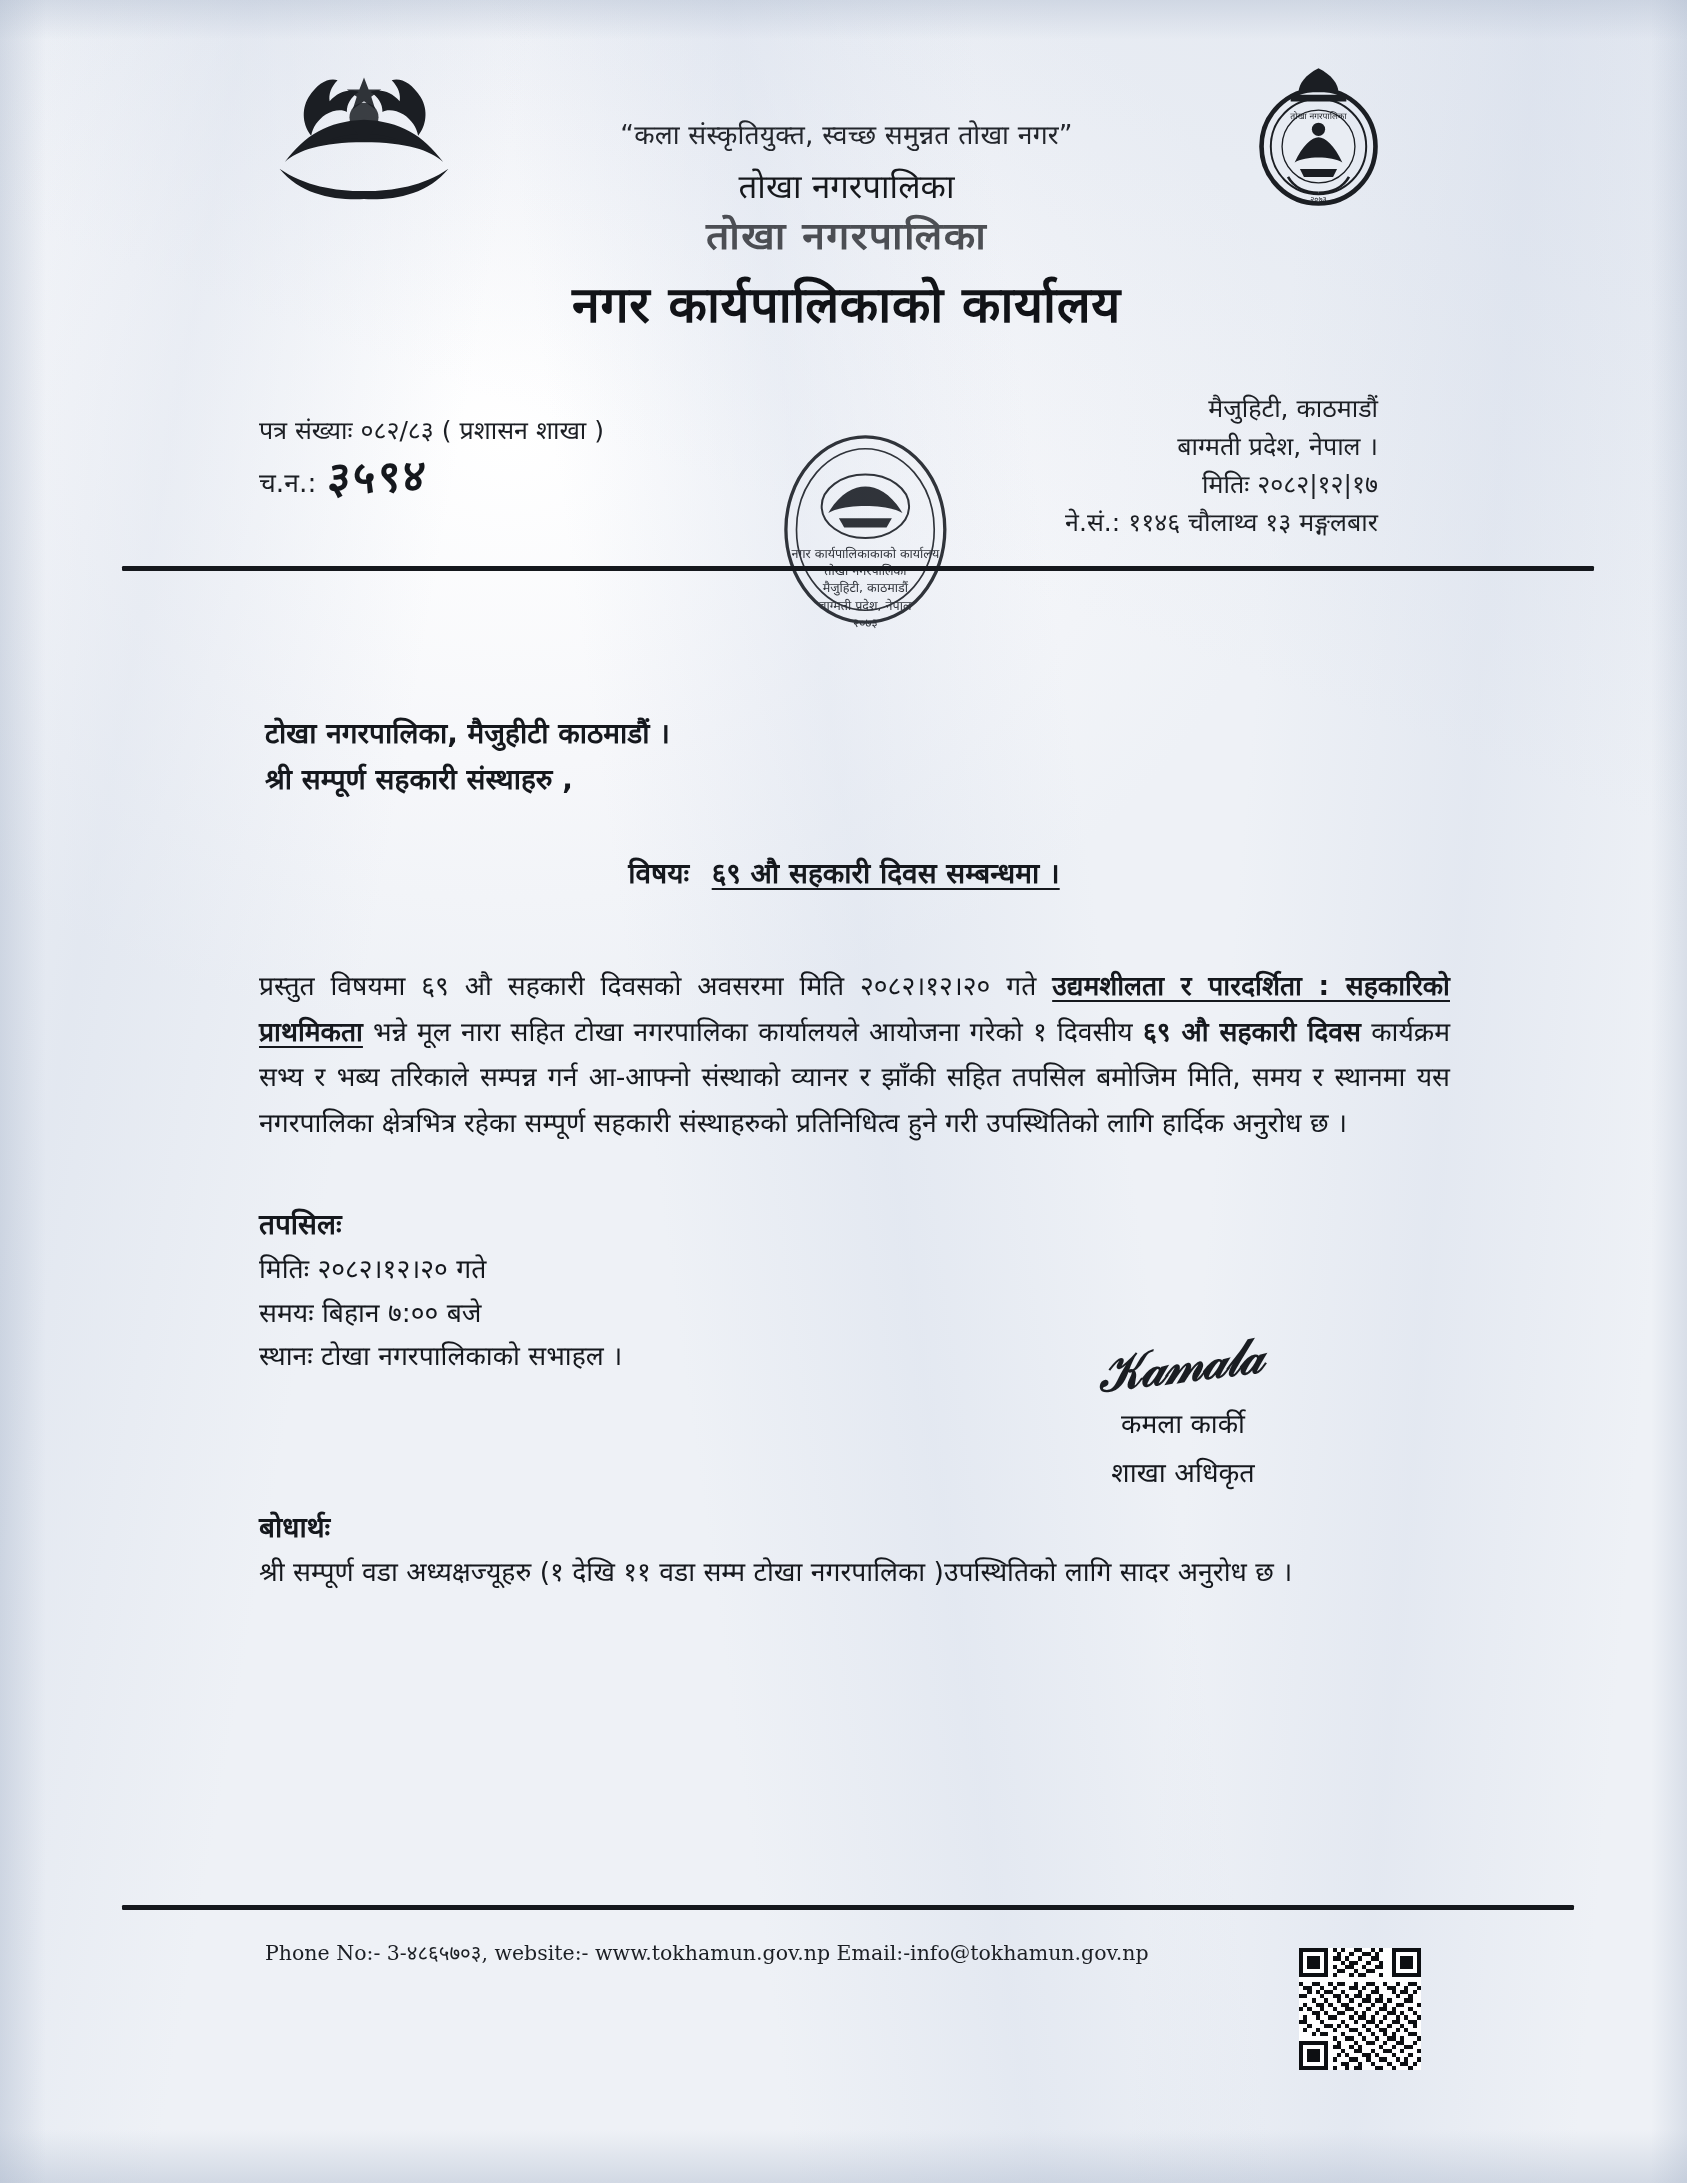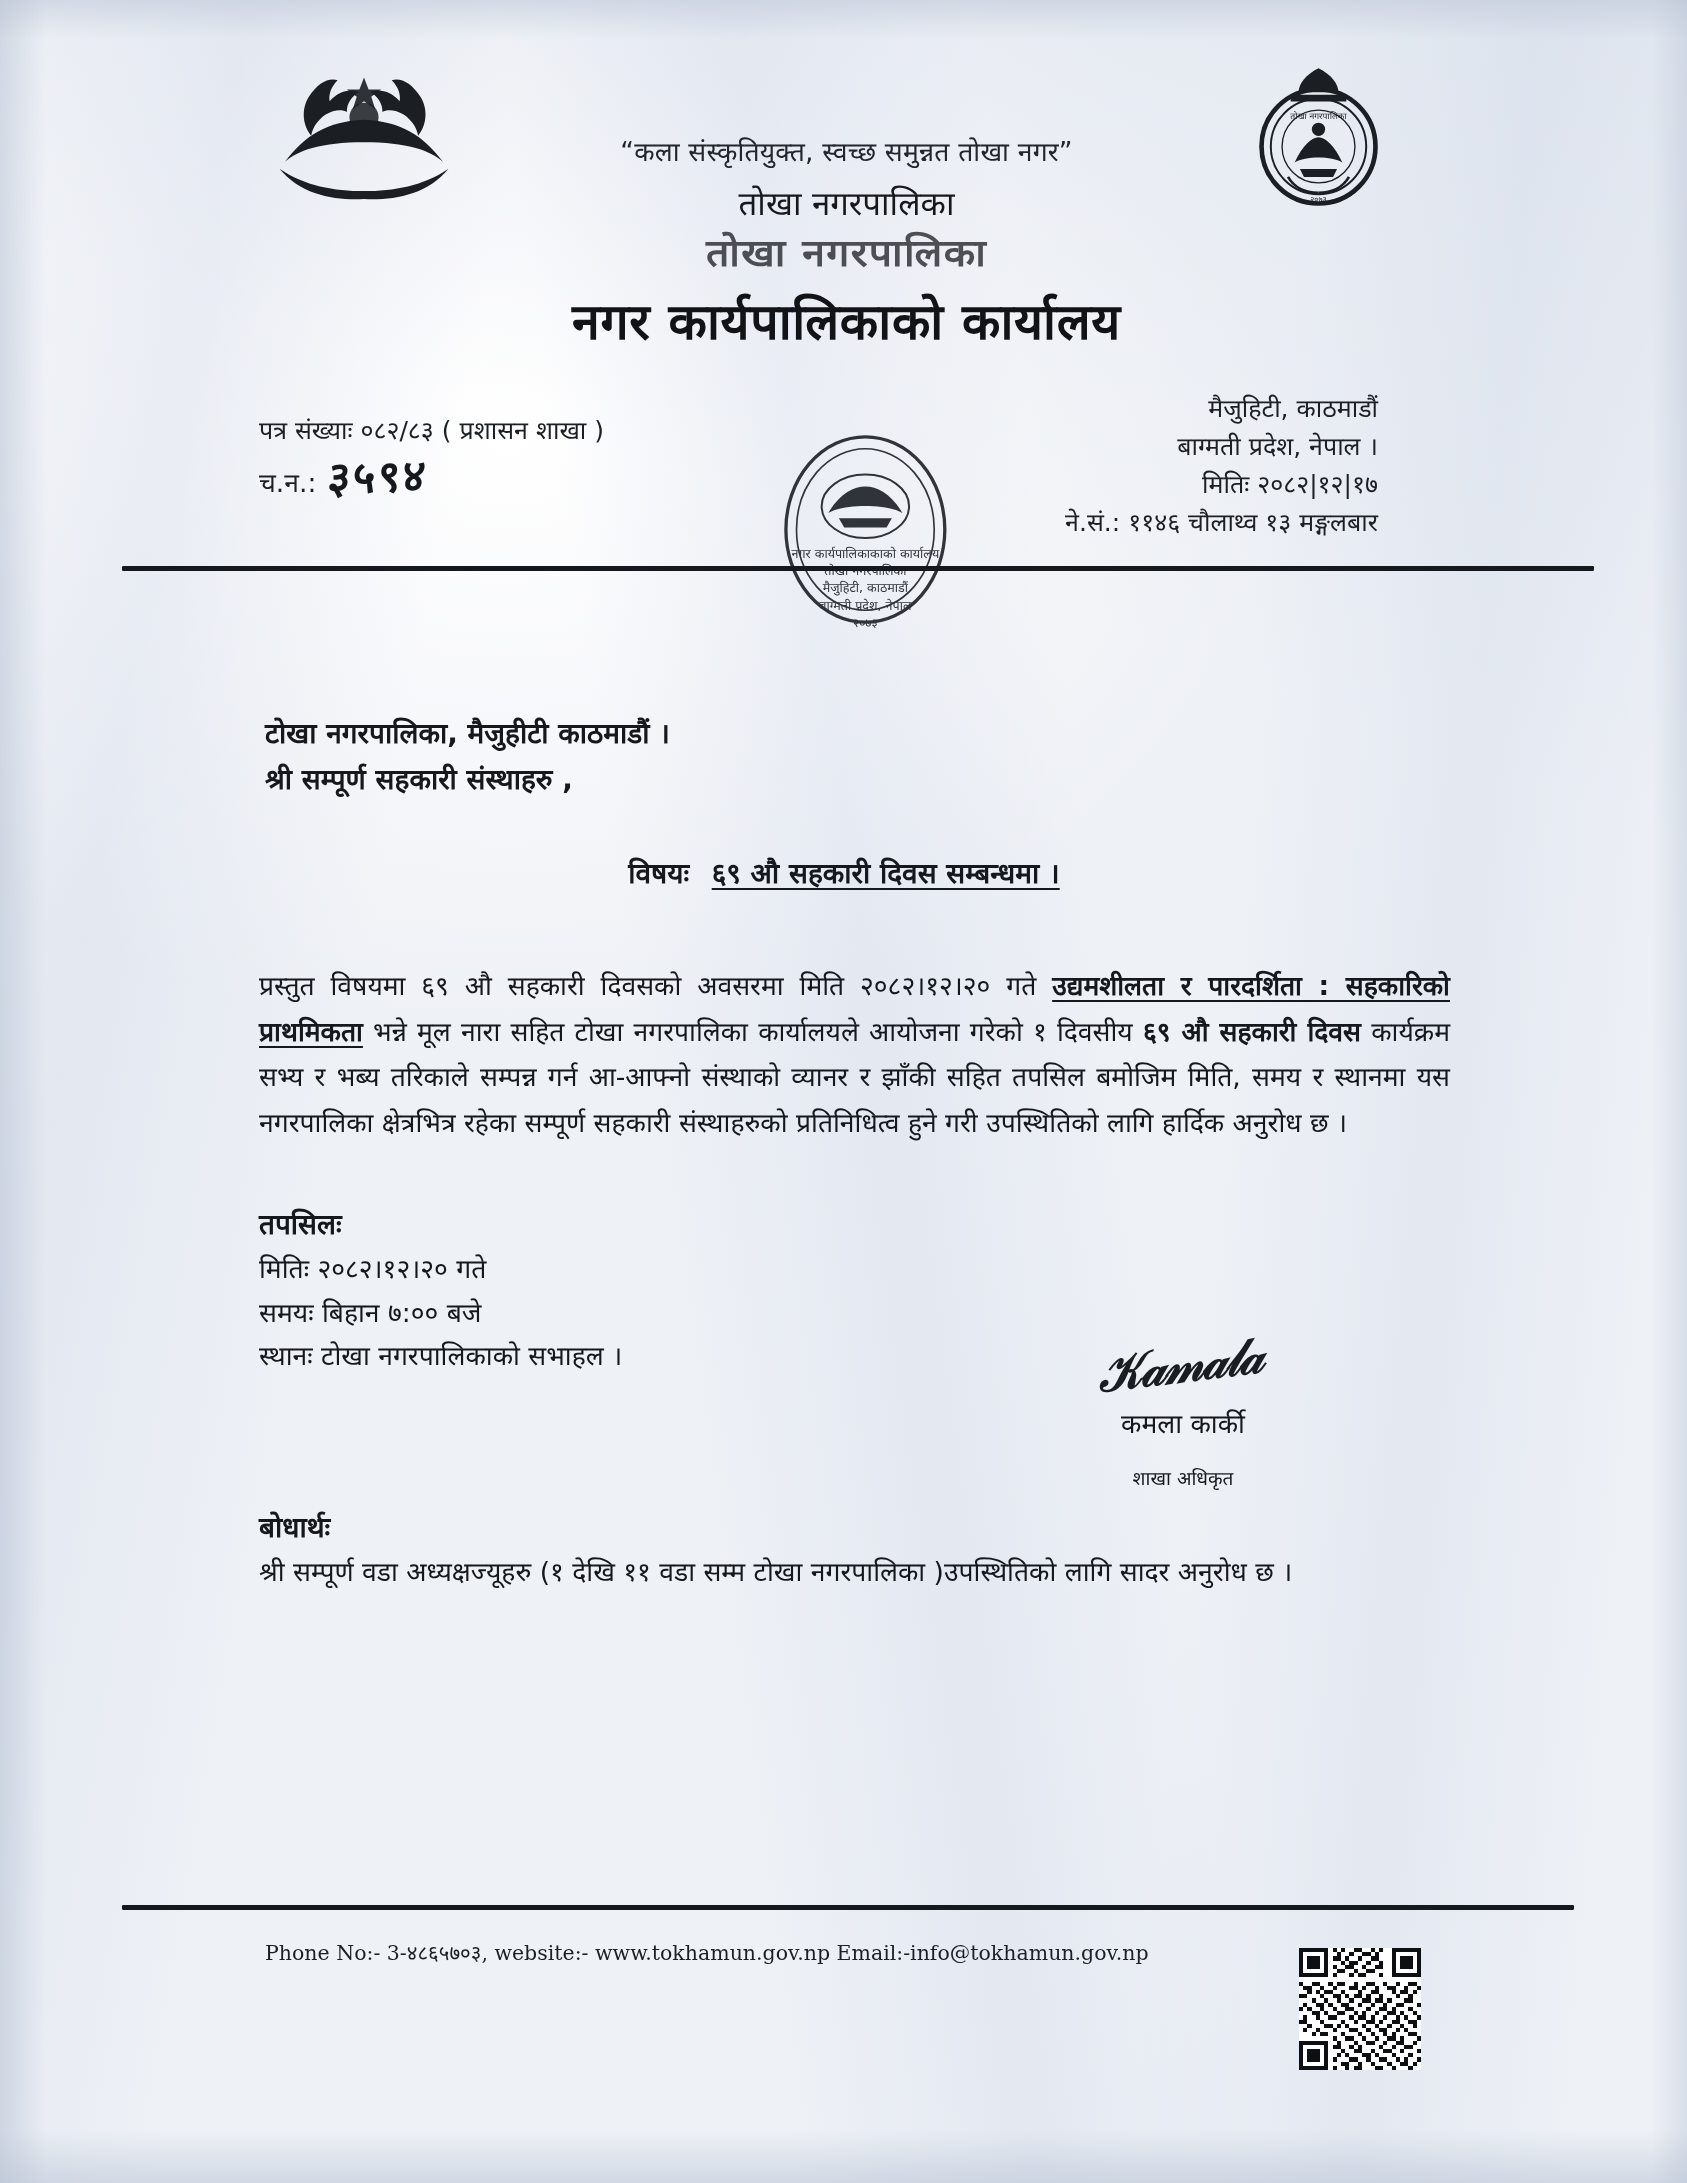--- a/index.html
+++ b/index.html
@@ -68,21 +68,20 @@
     left: 410px;
     top: 116px;
     width: 873px;
     text-align: center;
   }
   .slogan {
     font-size: 26.5px;
     color: #23262c;
     letter-spacing: 0.2px;
     margin-bottom: 10.6px;
-    margin-top: 17px;
   }
   .muni-name {
     font-size: 33px;
     color: #16181c;
     margin-bottom: 2.6px;
   }
   .muni-name-shadow {
     font-size: 41px;
     font-weight: bold;
     color: #2a2c31;
@@ -231,23 +230,23 @@
     transform: rotate(-7deg) skewX(-12deg) scaleY(1.05);
     letter-spacing: -2.6px;
     height: 64px;
   }
   .sig-name {
     font-size: 26.5px;
     color: #15181d;
     margin-top: 5.3px;
   }
   .sig-post {
-    font-size: 19px;
-    color: #15181d;
-    margin-top: 24px;
+    font-size: 27px;
+    color: #15181d;
+    margin-top: 12px;
   }
 
   
   .cc-label {
     position: absolute;
     left: 259px;
     top: 1507px;
     font-size: 28px;
     font-weight: bold;
     color: #15181d;

